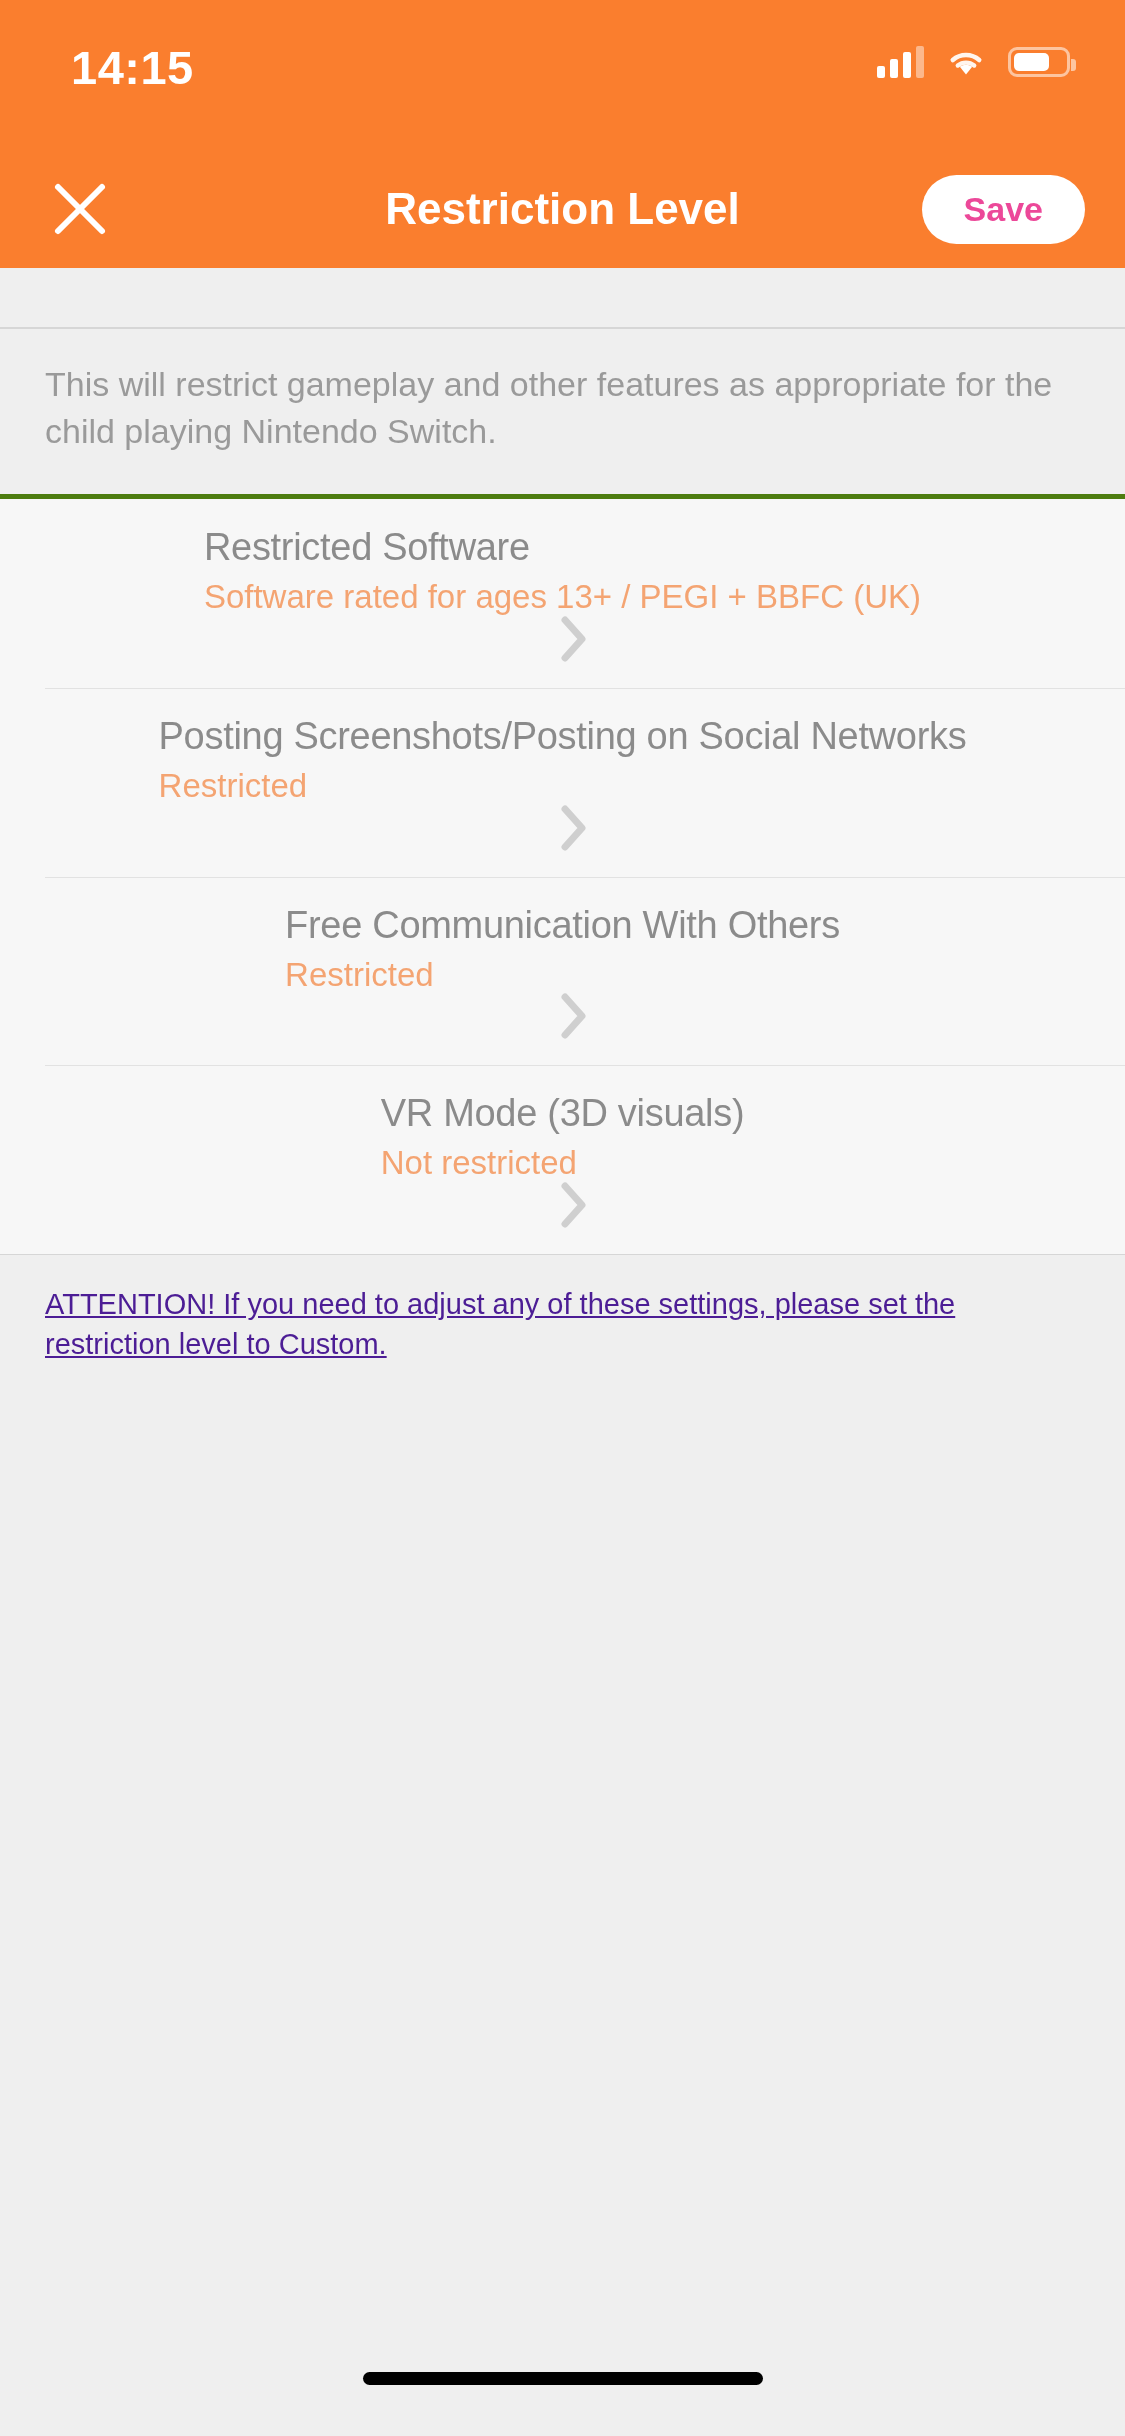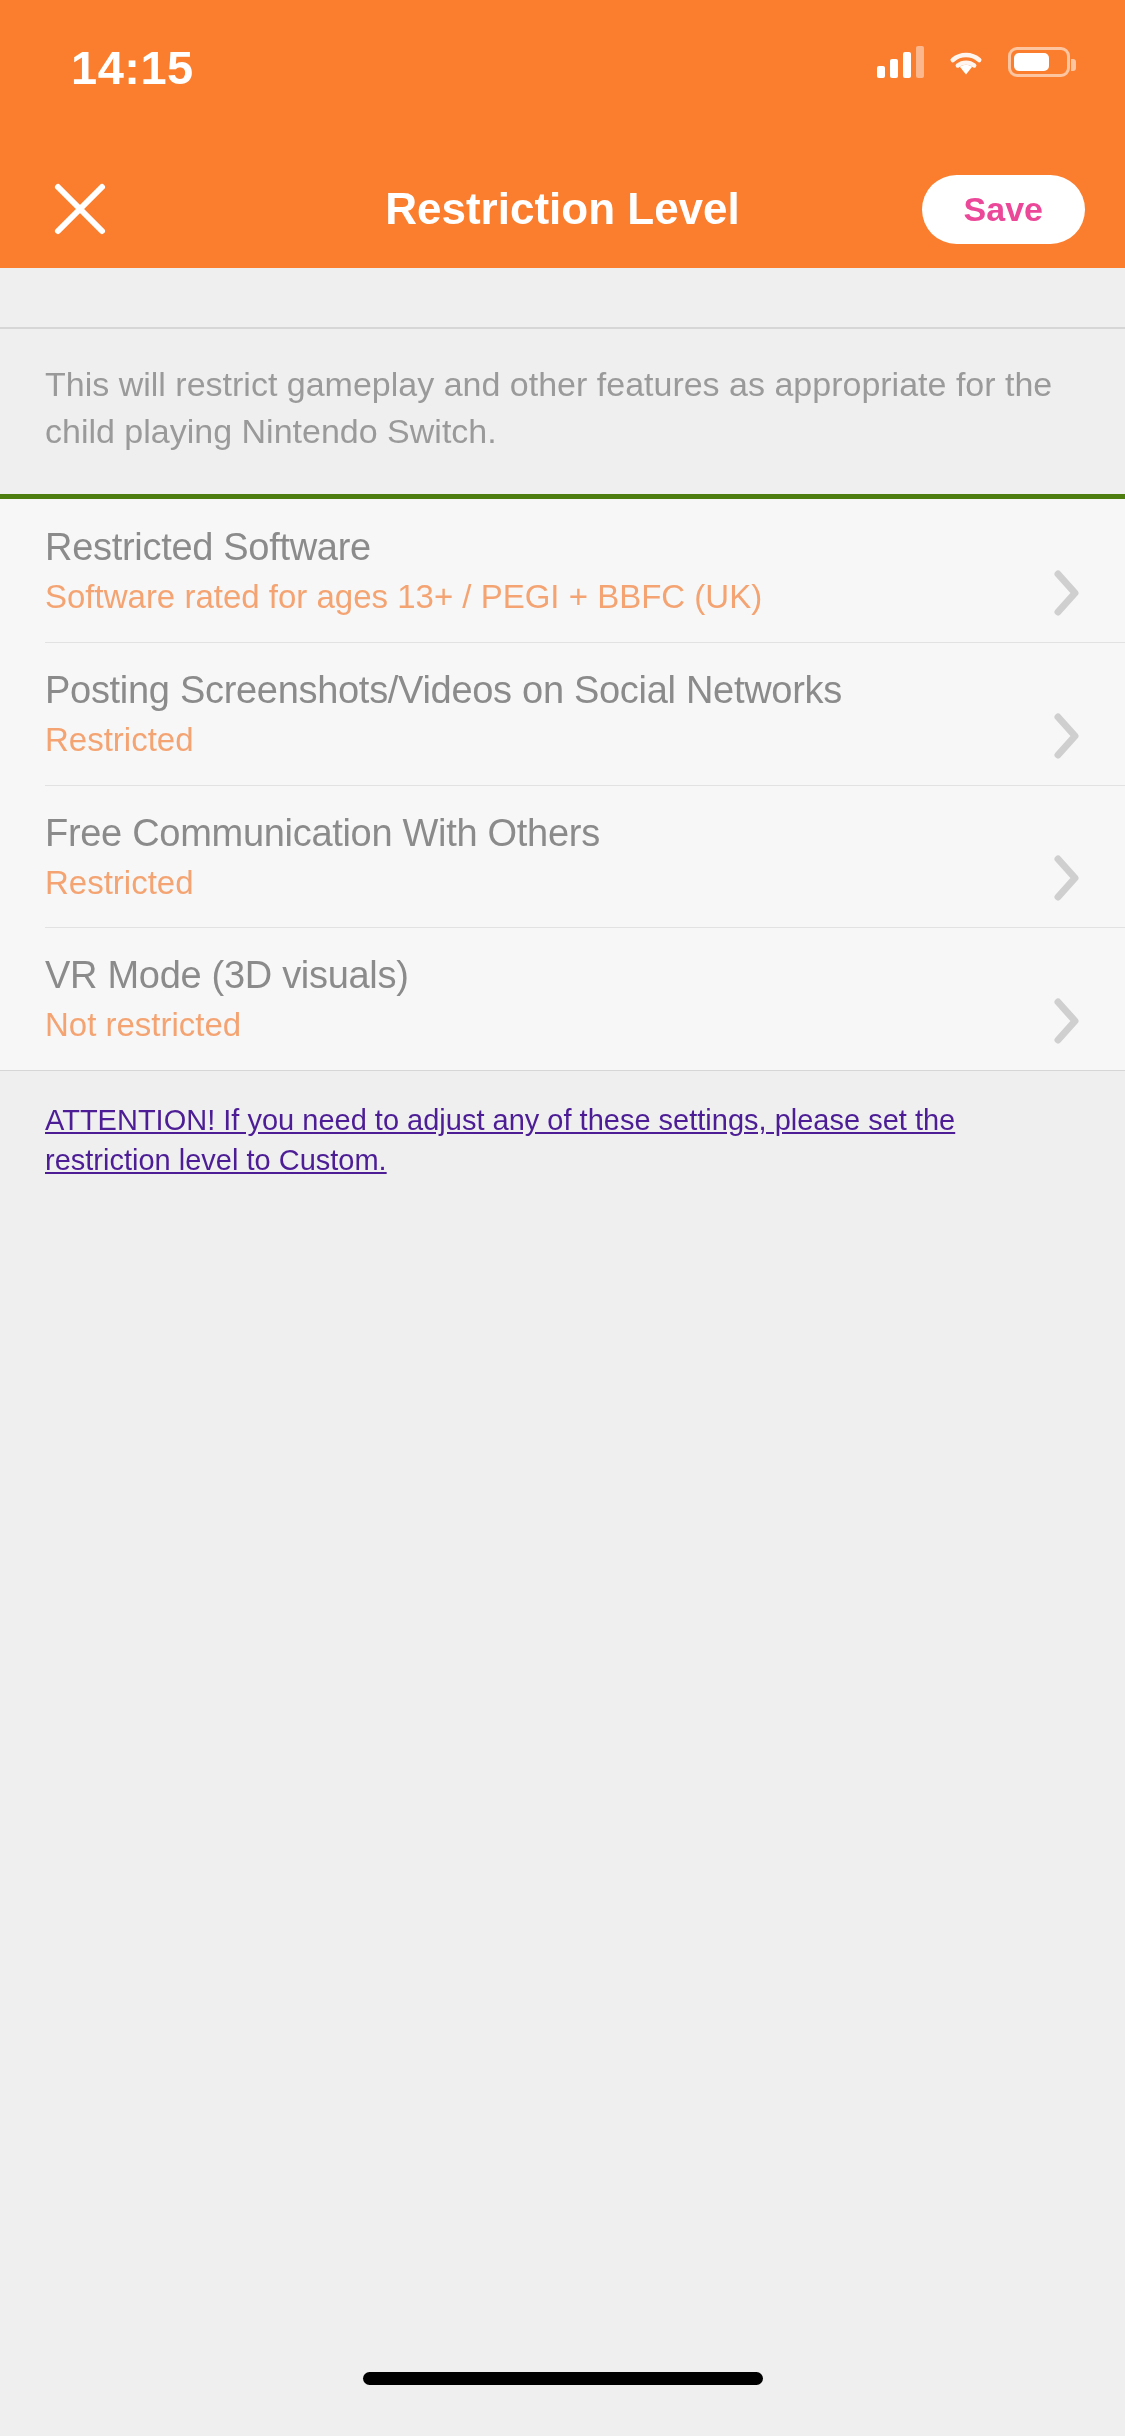--- a/index.html
+++ b/index.html
@@ -71,22 +71,22 @@
   .note {
     background:#efefef; padding:32px 45px 40px 45px;
     border-top:1px solid #d6d6d6; border-bottom:5px solid #4d7c0f;
     flex:0 0 auto;
   }
   .note p { font-size:34px; line-height:1.37; color:#9a9a9a; }
 
   
   .settings-list { background:#f7f7f7; flex:0 0 auto; }
   .setting-row {
-    display:flex; align-items:flex-end; padding:26px 45px 26px 45px;
-    position:relative; min-height:114px; cursor:pointer;
+    display:flex; align-items:center; padding:26px 45px 26px 45px;
+    position:relative; min-height:114px; cursor:pointer;flex-direction:column;
   }
   .setting-row + .setting-row::before {
     content:""; position:absolute; left:45px; right:0; top:0; height:1px; background:#e2e2e2;
   }
   .setting-texts { flex:1 1 auto; min-width:0; }
   .setting-title { font-size:38px; color:#8b8b8b; letter-spacing:-0.3px; line-height:1.18; }
   .setting-sub { font-size:33px; color:#f4a472; margin-top:8px; line-height:1.15; }
   .chev { flex:0 0 auto; margin-left:22px; display:flex; align-items:center; }
 
   
@@ -158,21 +158,21 @@
         </div>
         <span class="chev">
           <svg width="26" height="46" viewBox="0 0 26 46">
             <path d="M4 4 L21 23 L4 42" stroke="#cfcfcf" stroke-width="7" fill="none" stroke-linecap="round" stroke-linejoin="round"></path>
           </svg>
         </span>
       </div>
 
       <div class="setting-row">
         <div class="setting-texts">
-          <div class="setting-title">Posting Screenshots/Videos on Social Networks</div>
+          <div class="setting-title">Posting Screenshots/Posting on Social Networks</div>
           <div class="setting-sub">Restricted</div>
         </div>
         <span class="chev">
           <svg width="26" height="46" viewBox="0 0 26 46">
             <path d="M4 4 L21 23 L4 42" stroke="#cfcfcf" stroke-width="7" fill="none" stroke-linecap="round" stroke-linejoin="round"></path>
           </svg>
         </span>
       </div>
 
       <div class="setting-row">

